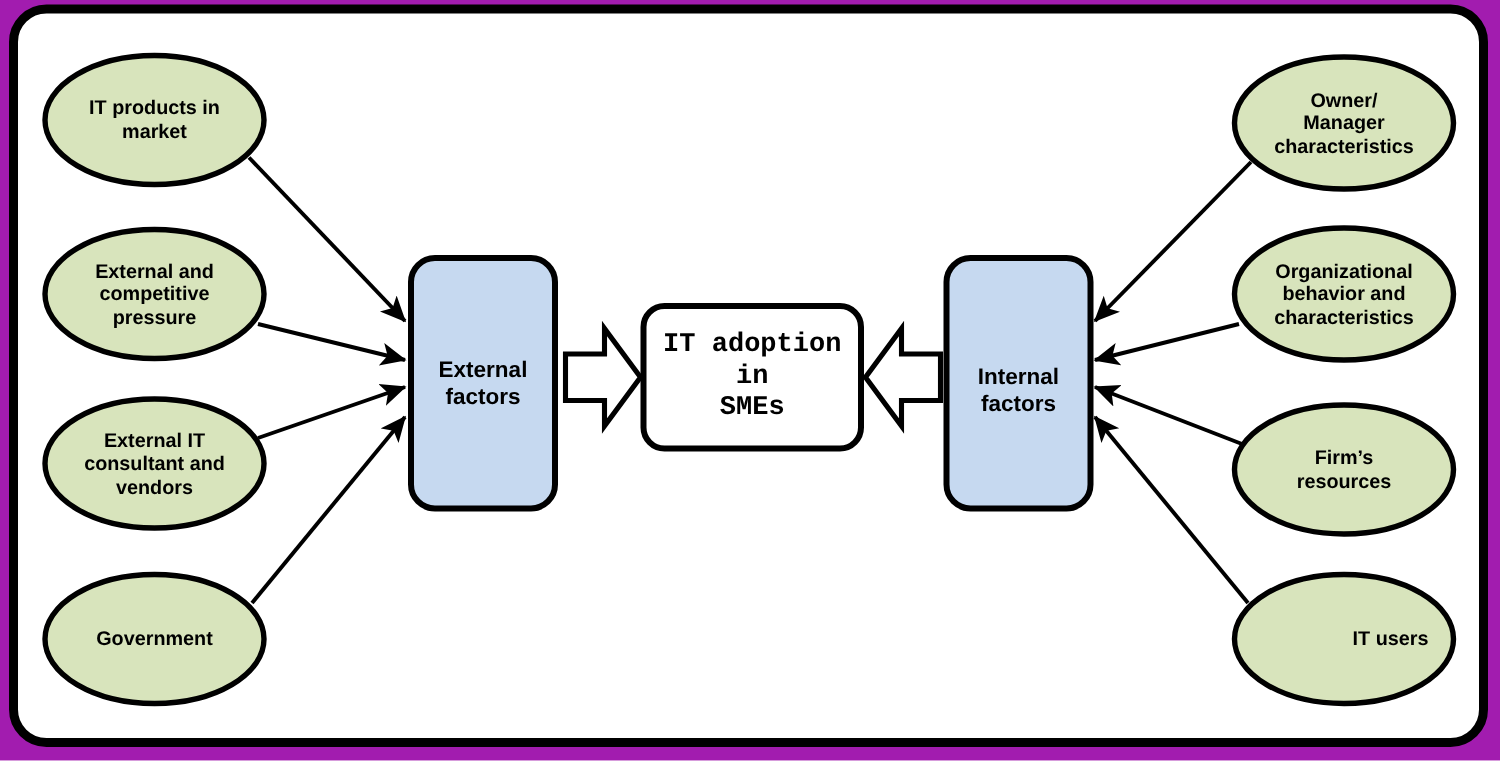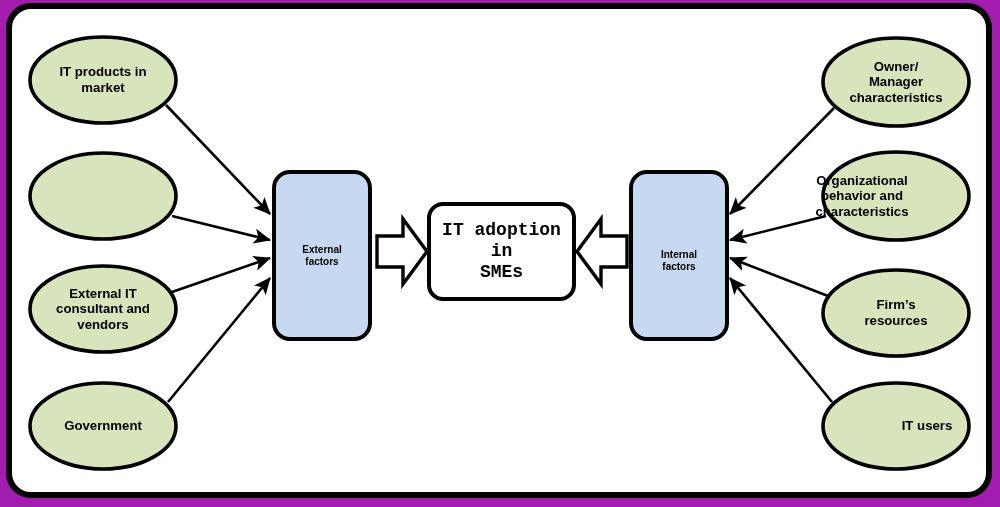--- a/index.html
+++ b/index.html
@@ -33,21 +33,21 @@
     font-weight: bold;
     color: #000000;
     line-height: 1.18;
     pointer-events: none;
     white-space: pre-line;
   }
   .ellipse-label {
     font-size: 13.2px;
   }
   .box-label {
-    font-size: 10px;
+    font-size: 15px;
   }
   .center-label {
     font-size: 18px;
   }
 </style>
 </head>
 <body>
 
 <div id="canvas">
 
@@ -95,32 +95,35 @@
       <ellipse cx="896" cy="82" rx="73" ry="44"></ellipse>
       <ellipse cx="896" cy="196" rx="73" ry="44"></ellipse>
       <ellipse cx="896" cy="313" rx="73" ry="43"></ellipse>
       <ellipse cx="896" cy="426" rx="73" ry="43"></ellipse>
     </g>
   </svg>
 
   <div class="node-label ellipse-label" style="left:30px; top:37px; width:146px; height:86px;">IT products in
 market</div>
 
+  <div class="node-label ellipse-label" style="left:30px; top:153px; width:146px; height:86px;">External and
+competitive
+pressure</div>
 
   <div class="node-label ellipse-label" style="left:30px; top:383px; width:146px; height:86px;">Government</div>
 
   <div class="node-label ellipse-label" style="left:30px; top:266px; width:146px; height:86px;">External IT
 consultant and
 vendors</div>
 
   <div class="node-label ellipse-label" style="left:823px; top:38px; width:146px; height:88px;">Owner/
 Manager
 characteristics</div>
 
-  <div class="node-label ellipse-label" style="left:789px; top:152px; width:146px; height:88px;">Organizational
+  <div class="node-label ellipse-label" style="left:823px; top:152px; width:146px; height:88px;">Organizational
 behavior and
 characteristics</div>
 
   <div class="node-label ellipse-label" style="left:823px; top:270px; width:146px; height:86px;">Firm’s
 resources</div>
 
   <div class="node-label ellipse-label" style="left:854px; top:383px; width:146px; height:86px;">IT users</div>
 
   <div class="node-label box-label" style="left:274px; top:172px; width:96px; height:167px;">External
 factors</div>

